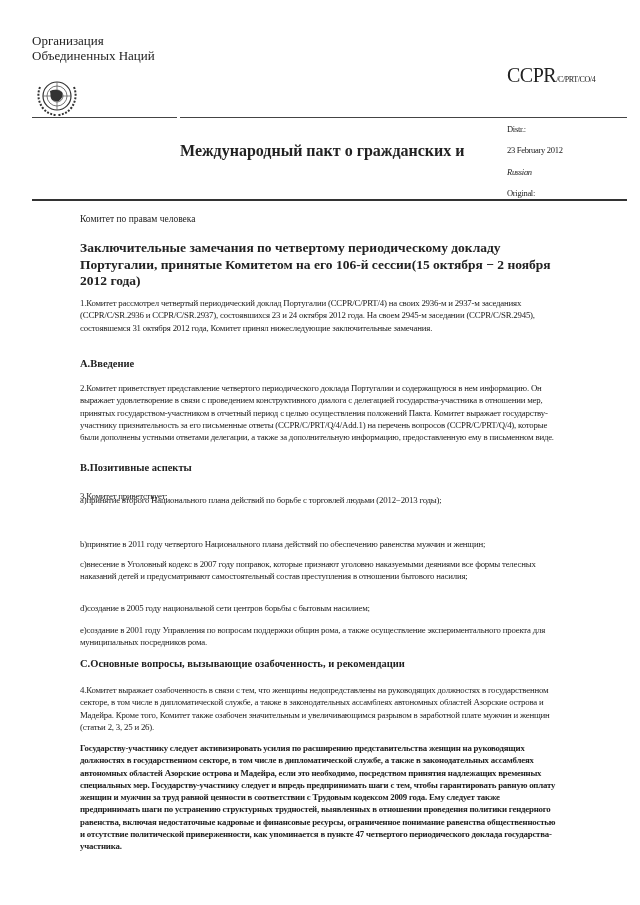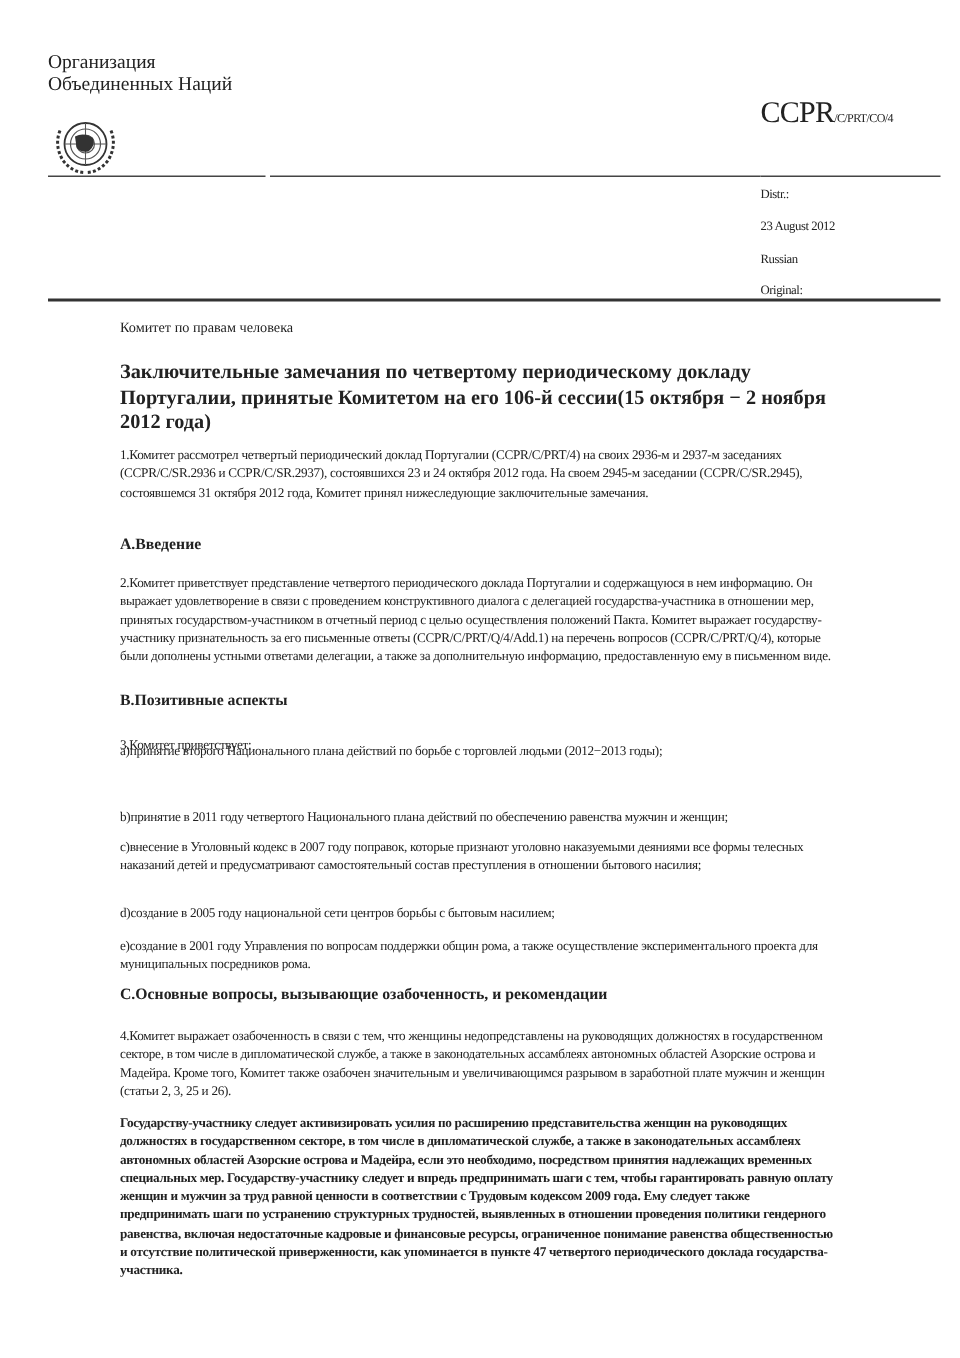--- a/index.html
+++ b/index.html
@@ -43,25 +43,26 @@
   </svg>
 </div>
 
 <div class="abs symbol"><span>CCPR</span><small>/C/PRT/CO/4</small></div>
 
 <div class="abs rule-top-left"></div>
 <div class="abs rule-top-mid"></div>
 <div class="abs rule-top-right"></div>
 
 <div class="abs distr" style="top:124px;">Distr.:</div>
-<div class="abs distr" style="top:145px;">23 August 2012</div>
-<div class="abs distr" style="top:167px;">Russian</div>
+<div class="abs distr" style="top:145px;">23 February 2012</div>
+<div class="abs distr" style="top:167px;font-style:italic;">Russian</div>
 <div class="abs distr" style="top:188px;">Original:</div>
 
 <div class="abs title">
+  <div>Международный пакт о гражданских и</div>
 </div>
 
 <div class="abs rule-bottom"></div>
 
 <div class="abs committee">Комитет по правам человека</div>
 
 <div class="abs doc-title">Заключительные замечания по четвертому периодическому докладу Португалии, принятые Комитетом на его 106-й сессии(15 октября − 2 ноября 2012 года)</div>
 
 <div class="abs para" style="top:297px;">1.Комитет рассмотрел четвертый периодический доклад Португалии (CCPR/C/PRT/4) на своих 2936-м и 2937-м заседаниях (CCPR/C/SR.2936 и CCPR/C/SR.2937), состоявшихся 23 и 24 октября 2012 года. На своем 2945-м заседании (CCPR/C/SR.2945), состоявшемся 31 октября 2012 года, Комитет принял нижеследующие заключительные замечания.</div>
 

